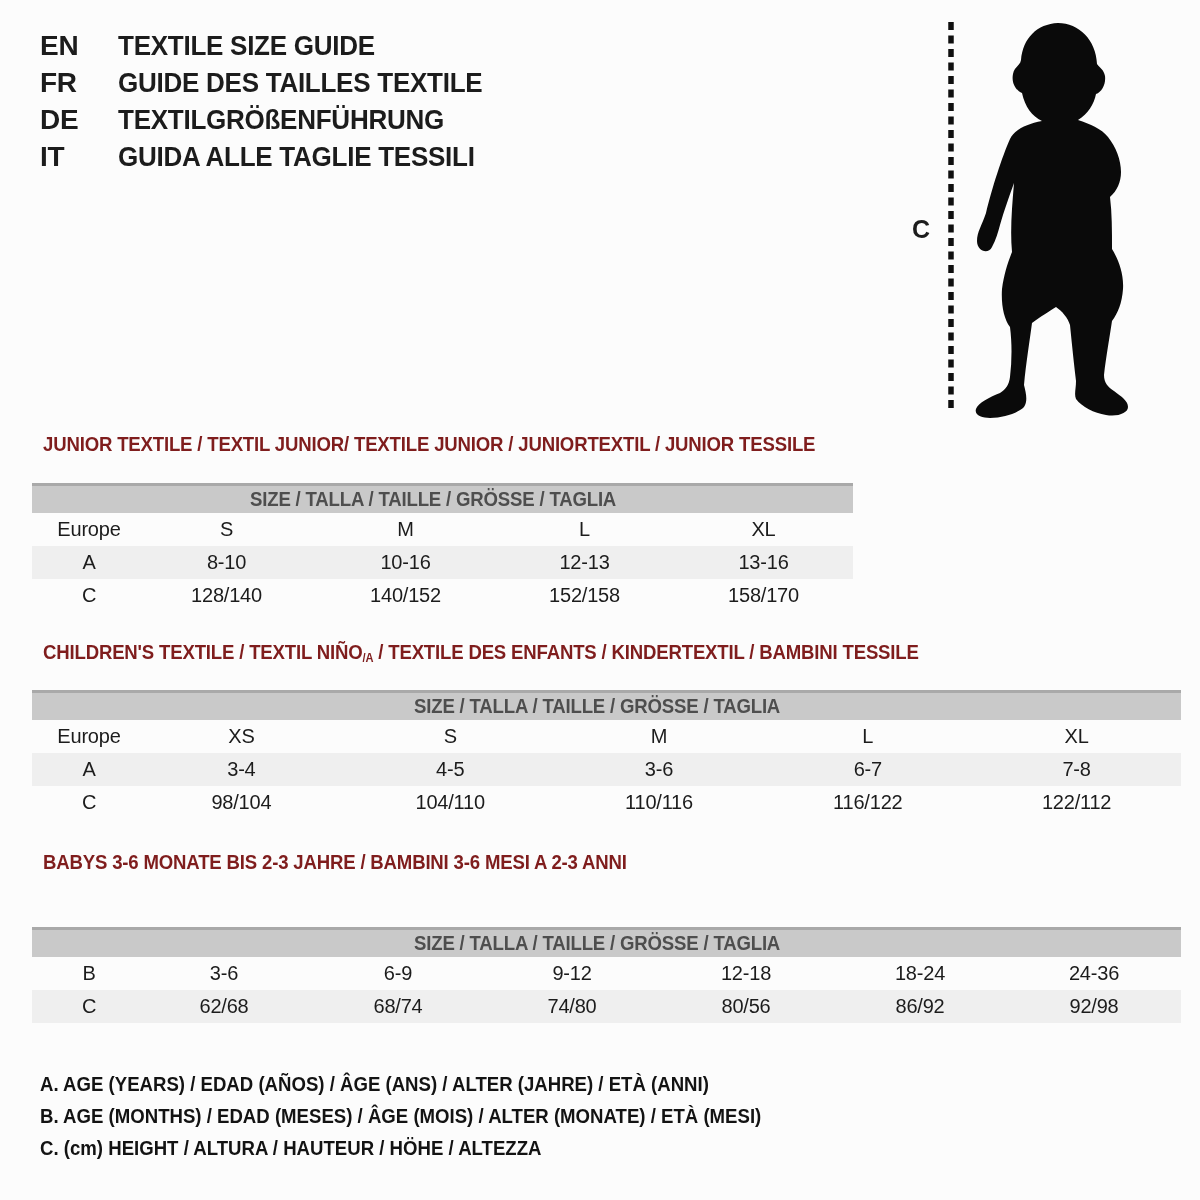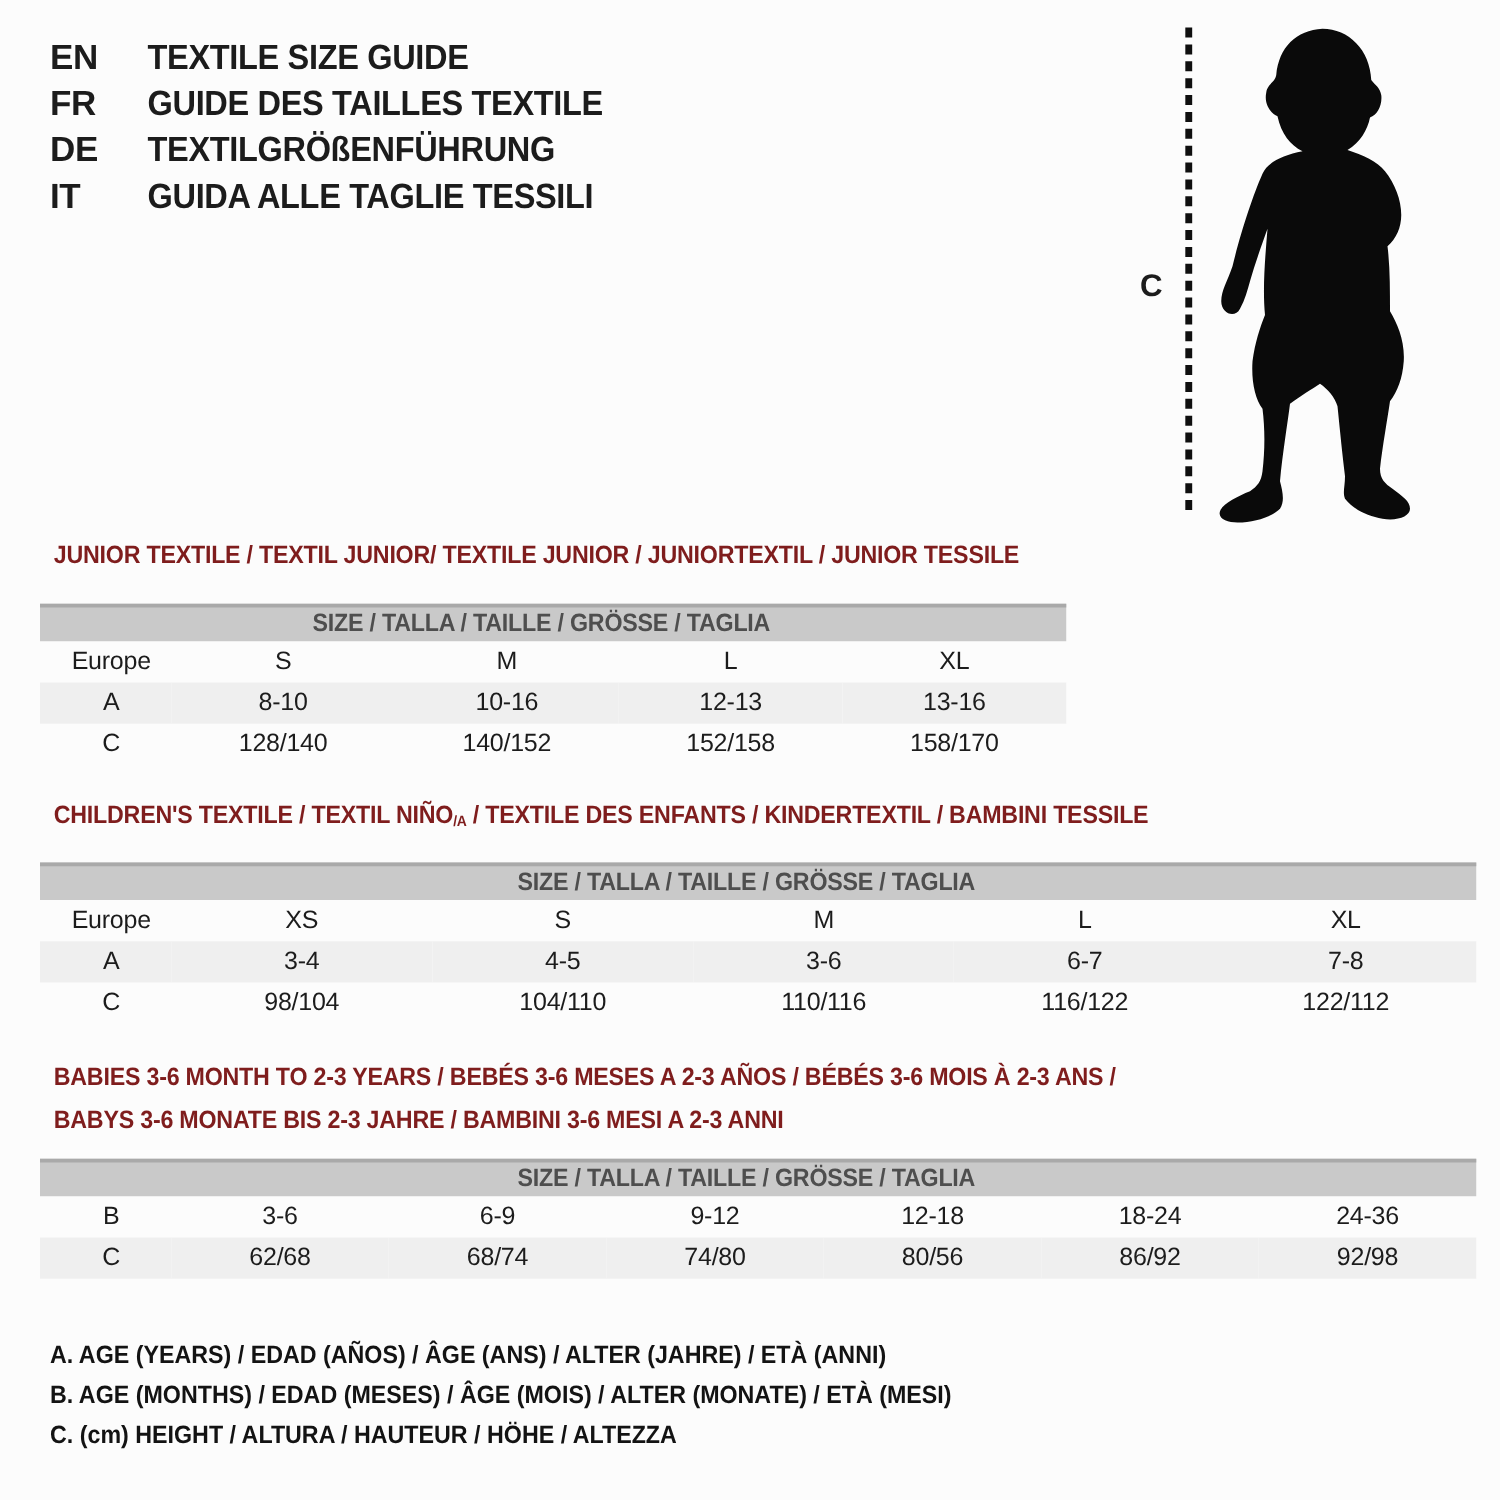--- a/index.html
+++ b/index.html
@@ -209,21 +209,20 @@
         <td>104/110</td>
         <td>110/116</td>
         <td>116/122</td>
         <td>122/112</td>
       </tr>
     </tbody>
       </table>
   </div>
 
   <div class="sec-heading heading-babies">
-    <div><span class="inner">BABIES 3-6 MONTH TO 2-3 YEARS / BEBÉS 3-6 MESES A 2-3 AÑOS / BÉBÉS 3-6 MOIS À 2-3 ANS /</span></div>
     <div><span class="inner">BABYS 3-6 MONATE BIS 2-3 JAHRE / BAMBINI 3-6 MESI A 2-3 ANNI</span></div>
   </div>
   <div class="size-table t-babies">
     <div class="size-bar">
       <span class="cond">SIZE / TALLA / TAILLE / GRÖSSE / TAGLIA</span>
     </div>
     <table class="grid">
       <colgroup>
           <col class="c-lbl">
           <col>

